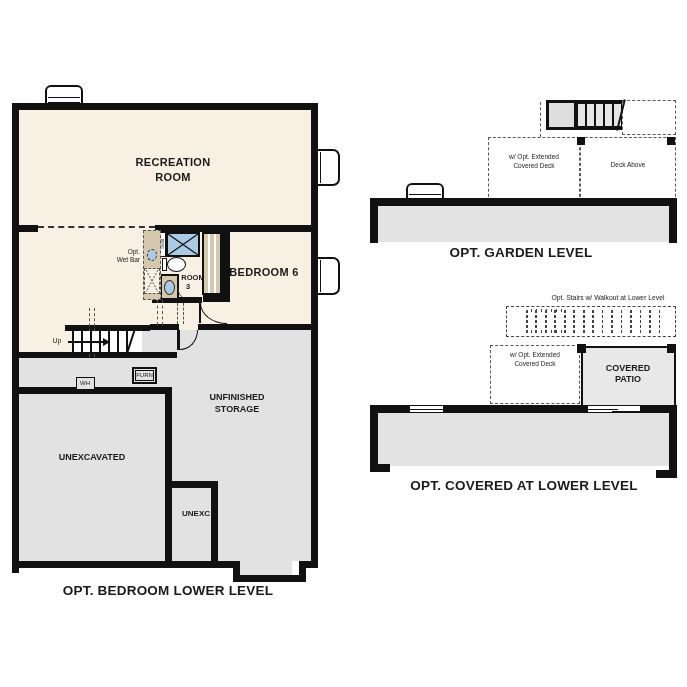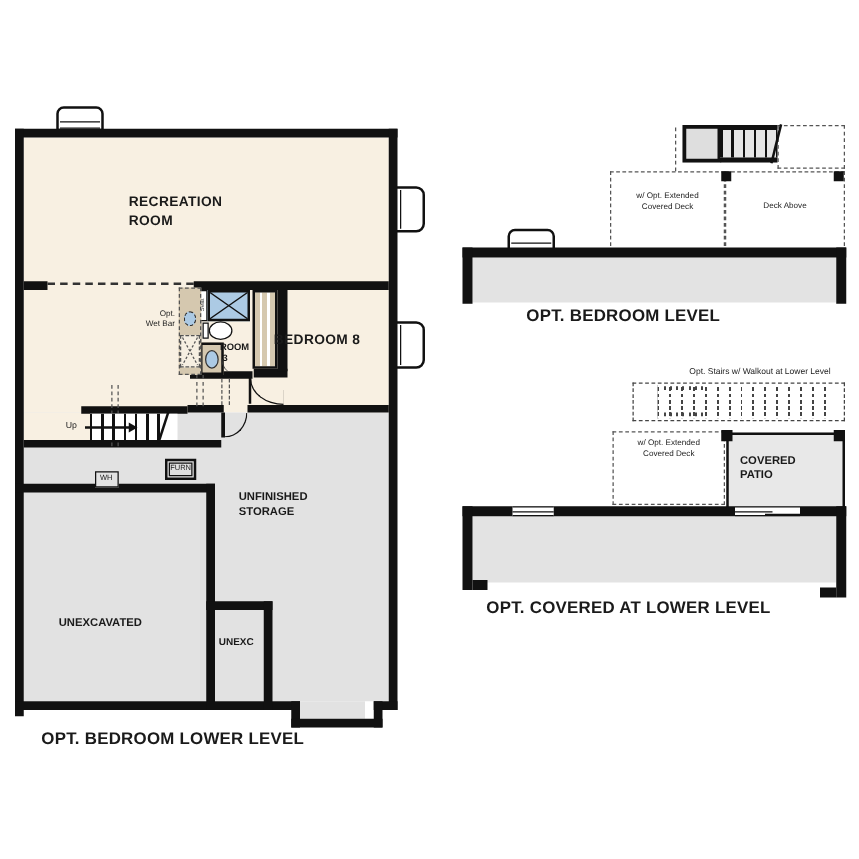--- a/index.html
+++ b/index.html
@@ -1,21 +1,21 @@
 <!DOCTYPE html>
 <html><head>
 <meta charset="utf-8">
 <style>
   html,body{margin:0;padding:0;background:#fff;}
   #canvas{position:relative;width:687px;height:687px;background:#ffffff;overflow:hidden;
           font-family:"Liberation Sans",sans-serif;color:#1a1a1a;}
   .abs{position:absolute;}
   .wall{position:absolute;background:#111;}
   .fill{position:absolute;}
-  .lbl{position:absolute;font-weight:bold;white-space:pre-line;color:#1a1a1a;}
+  .lbl{position:absolute;font-weight:bold;text-align:center;white-space:pre-line;color:#1a1a1a;}
   .lbl-sm{position:absolute;font-weight:normal;text-align:center;white-space:pre-line;color:#222;}
   .dash-h{position:absolute;border-top:2.5px dashed #333;}
   .dash-v{position:absolute;border-left:1.5px dashed #555;}
   .dash-box{position:absolute;border:1.5px dashed #555;box-sizing:border-box;}
   .well{position:absolute;background:#fff;border:2.5px solid #111;box-sizing:border-box;}
   .title{font-size:13.5px;letter-spacing:.2px;}
   svg{position:absolute;overflow:visible;}
 </style>
 </head>
 <body>
@@ -111,24 +111,24 @@
   <div class="abs" style="left:76px;top:377px;width:19px;height:13px;background:#e2e2e2;border:1.5px solid #111;box-sizing:border-box;">
     <div class="lbl-sm" style="left:0;top:2px;width:16px;font-size:6px;">WH</div>
   </div>
   <div class="abs" style="left:132px;top:367px;width:25px;height:17px;background:#e2e2e2;border:2px solid #111;box-sizing:border-box;">
     <div class="abs" style="left:1px;top:1px;right:1px;bottom:1px;border:1px solid #111;"></div>
     <div class="lbl-sm" style="left:0;top:3px;width:21px;font-size:6px;">FURN</div>
   </div>
 
   <div class="lbl" style="left:103px;top:155px;width:140px;font-size:11px;line-height:14.5px;letter-spacing:.3px;">RECREATION
 ROOM</div>
-  <div class="lbl" style="left:219px;top:266px;width:90px;font-size:11px;letter-spacing:.3px;">BEDROOM 8</div>
+  <div class="lbl" style="left:219px;top:266px;width:90px;font-size:11px;letter-spacing:.3px;">BEDROOM 6</div>
   <div class="lbl" style="left:191px;top:392px;width:92px;font-size:9px;line-height:11.5px;">UNFINISHED
 STORAGE</div>
-  <div class="lbl" style="left:47px;top:493px;width:90px;font-size:9px;">UNEXCAVATED</div>
+  <div class="lbl" style="left:47px;top:452px;width:90px;font-size:9px;">UNEXCAVATED</div>
   <div class="lbl" style="left:175px;top:509px;width:42px;font-size:8px;">UNEXC</div>
   <div class="lbl title" style="left:33px;top:583px;width:270px;">OPT. BEDROOM LOWER LEVEL</div>
 
   <div class="dash-v" style="left:540px;top:102px;height:35px;"></div>
   <div class="dash-box" style="left:622px;top:100px;width:54px;height:35px;"></div>
   <div class="abs" style="left:546px;top:100px;width:31px;height:30px;background:#dedede;border:3px solid #111;box-sizing:border-box;"></div>
   <div class="abs" style="left:576px;top:100px;width:46px;height:30px;background:#e6e6e6;border-top:4px solid #111;border-bottom:4px solid #111;box-sizing:border-box;background-image:repeating-linear-gradient(90deg,#111 0 2px,transparent 2px 9px);"></div>
   <div class="abs" style="left:620px;top:99px;width:1.5px;height:32px;background:#111;transform:rotate(14deg);"></div>
 
   <div class="dash-box" style="left:488px;top:137px;width:92px;height:65px;"></div>
@@ -139,21 +139,21 @@
 Covered Deck</div>
   <div class="lbl-sm" style="left:598px;top:161px;width:60px;font-size:6.5px;">Deck Above</div>
 
   <div class="fill" style="left:378px;top:206px;width:291px;height:36px;background:#e3e3e3;"></div>
   <div class="well" style="left:406px;top:183px;width:38px;height:18px;border-radius:6px 6px 0 0;"></div>
   <div class="abs" style="left:409px;top:194px;width:32px;height:4px;border-top:1.5px solid #111;border-bottom:1.5px solid #111;background:#fff;"></div>
   <div class="wall" style="left:370px;top:198px;width:307px;height:8px;"></div>
   <div class="wall" style="left:370px;top:198px;width:8px;height:45px;"></div>
   <div class="wall" style="left:669px;top:198px;width:8px;height:45px;"></div>
 
-  <div class="lbl title" style="left:421px;top:245px;width:200px;">OPT. BEDROOM LEVEL</div>
+  <div class="lbl title" style="left:421px;top:245px;width:200px;">OPT. GARDEN LEVEL</div>
 
   <div class="lbl-sm" style="left:528px;top:294px;width:160px;font-size:6.8px;">Opt. Stairs w/ Walkout at Lower Level</div>
   <div class="dash-box" style="left:506px;top:306px;width:170px;height:31px;border-color:#444;"></div>
   <div class="abs" style="left:526px;top:308px;width:142px;height:27px;background-image:repeating-linear-gradient(0deg,#ffffff 0 2px,transparent 2px 5px),repeating-linear-gradient(90deg,#444 0 1.5px,transparent 1.5px 9.5px);"></div>
   <div class="abs" style="left:531px;top:309px;width:34px;height:3px;background:repeating-linear-gradient(90deg,#444 0 1.5px,transparent 1.5px 5px);"></div>
   <div class="abs" style="left:531px;top:330px;width:34px;height:3px;background:repeating-linear-gradient(90deg,#444 0 1.5px,transparent 1.5px 5px);"></div>
 
   <div class="dash-box" style="left:490px;top:345px;width:90px;height:59px;"></div>
   <div class="lbl-sm" style="left:494px;top:351px;width:82px;font-size:6.5px;line-height:8.5px;">w/ Opt. Extended
 Covered Deck</div>

